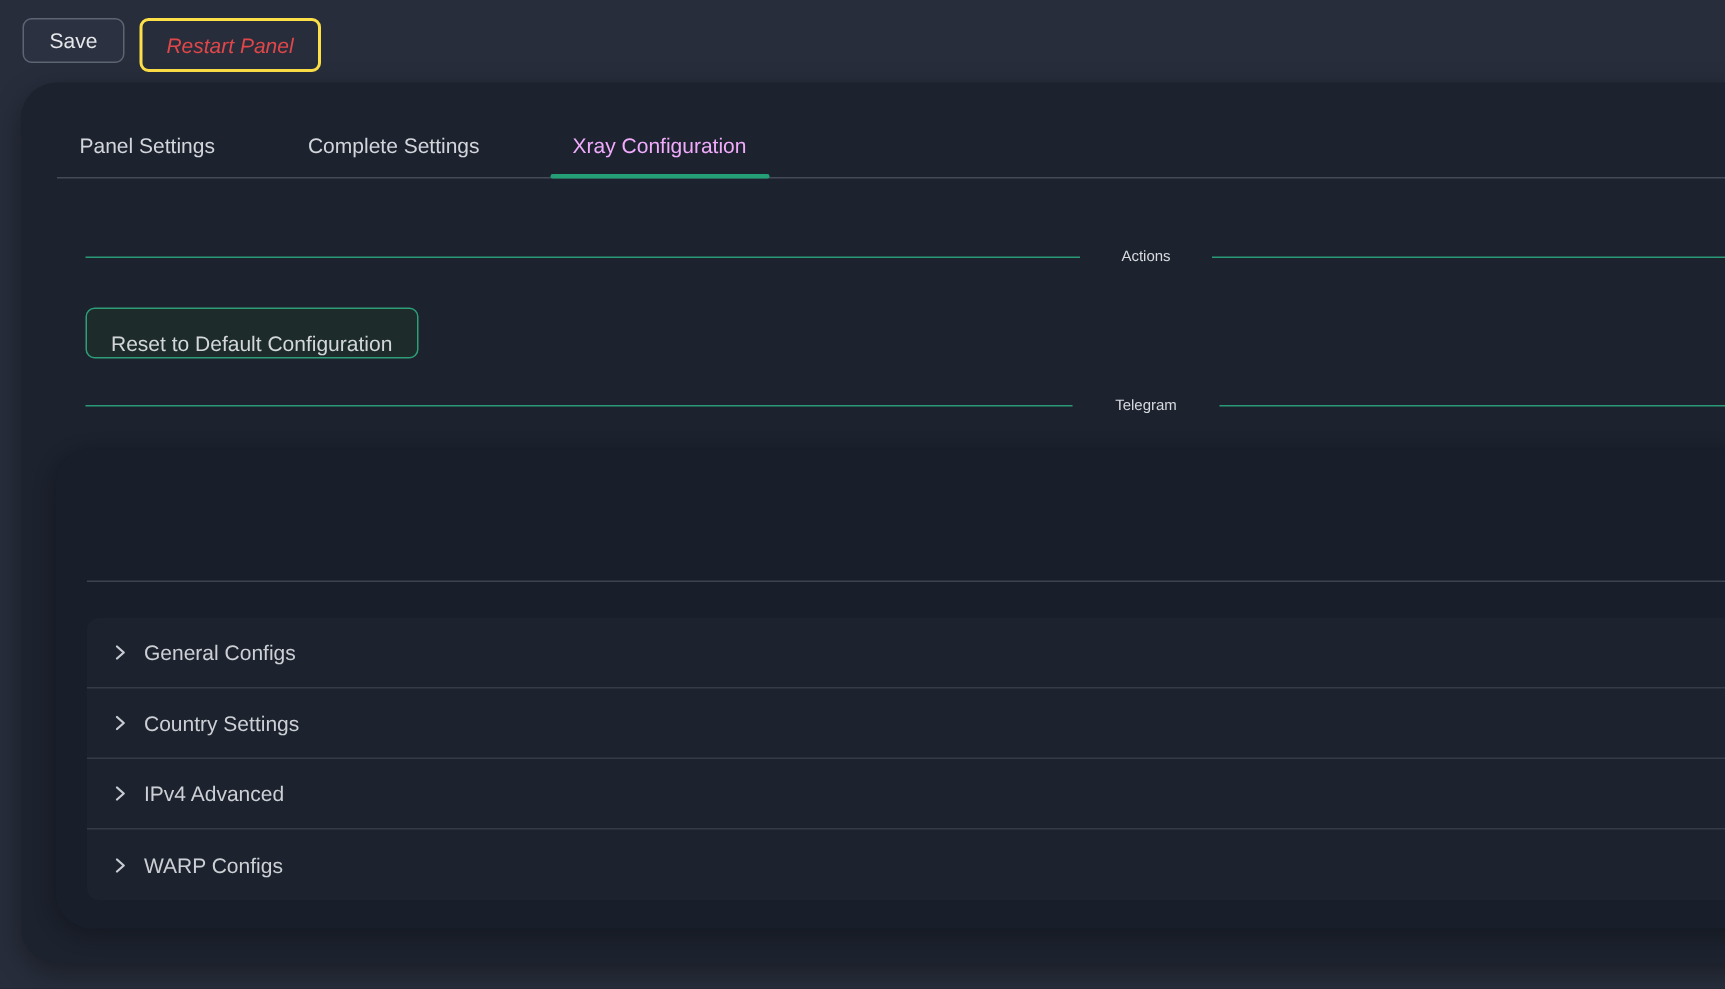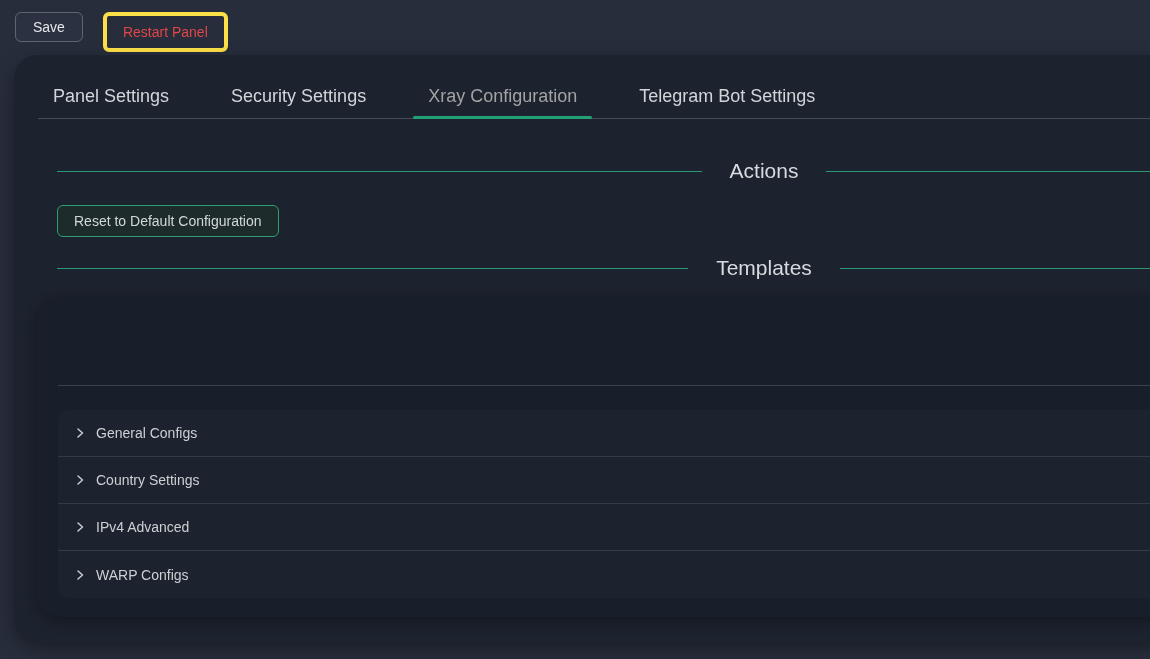--- a/index.html
+++ b/index.html
@@ -9,76 +9,77 @@
     width:1150px;height:659px;
     overflow:hidden;
     background:#272d3b;
     font-family:"Liberation Sans", sans-serif;
     -webkit-font-smoothing:antialiased;
   }
 
   
   .topbar{
     position:absolute;left:0;top:0;width:1150px;height:55px;
-    display:flex;align-items:flex-start;gap:20px;
+    display:flex;align-items:flex-start;gap:10px;
     padding:12px 0 0 15px;
   }
   .btn{
     height:30px;border-radius:6px;font-size:14px;
     font-family:"Liberation Sans", sans-serif;
     display:inline-flex;align-items:center;justify-content:center;
     cursor:pointer;line-height:1;
   }
   .btn-save{
     background:#2b3140;border:1px solid #5d6472;color:#e5e7ea;
     padding:0 17px;
   }
   .btn-restart{
-    background:transparent;border:4px solid #fde047;color:#e04749;
+    background:transparent;border:2px solid #fde047;color:#e04749;
     padding:16px 16px;
+    font-style:italic;
   }
 
   
   .main-card{
     position:absolute;left:14px;top:55px;
     width:1500px;height:587px;
     background:#1c222e;border-radius:24px;
     box-shadow:0 6px 18px rgba(0,0,0,0.35);
   }
 
   
   .tabbar{
     margin:0 24px;padding-top:20px;height:64px;
     display:flex;align-items:stretch;
     border-bottom:1px solid #444a57;
   }
   .tab{
     position:relative;display:flex;align-items:center;
     padding:0 15px;margin-right:32px;
-    font-size:18px;color:#d2d6db;cursor:pointer;white-space:nowrap;
+    font-size:14px;color:#d2d6db;cursor:pointer;white-space:nowrap;
   }
-  .tab.active{color:#a3a3a3;}
+  .tab.active{color:#f0abfc;}
   .tab.active::after{
     content:"";position:absolute;left:0;right:0;bottom:-1px;height:3px;
     background:#23a076;border-radius:2px;
   }
 
   
   .content{padding:0 43px;}
   .divider{
     display:flex;align-items:center;height:24px;
   }
   .divider-actions{margin-top:40px;}
   .divider-templates{margin-top:19px;}
   .dline{flex:1;height:1px;background:#2a9a76;}
   .dtext{
-    padding:0 28px;font-size:21px;color:#d7dade;white-space:nowrap;
+    padding:0 28px;font-size:10px;color:#d7dade;white-space:nowrap;
   }
   .btn-reset{
-    margin-top:22px;height:32px;padding:0 16px;
+    margin-top:22px;height:16px;padding:16px 16px;
     background:#1d2b2a;border:1px solid #2e9e78;color:#d3d7db;
     display:block;
   }
 
   
   .inner-card{
     margin:17px 23px 0;height:320px;
     width:1454px;
     background:#191f2a;border-radius:24px;
     box-shadow:0 4px 14px rgba(0,0,0,0.3);
@@ -115,38 +116,37 @@
 
   <div class="topbar">
     <button class="btn btn-save">Save</button>
     <button class="btn btn-restart">Restart Panel</button>
   </div>
 
   <div class="main-card">
 
     <div class="tabbar">
       <div class="tab">Panel Settings</div>
-      <div class="tab">Security Settings</div>
+      <div class="tab">Complete Settings</div>
       <div class="tab active">Xray Configuration</div>
-      <div class="tab">Telegram Bot Settings</div>
     </div>
 
     <div class="content">
 
       <div class="divider divider-actions">
         <span class="dline"></span>
         <span class="dtext">Actions</span>
         <span class="dline"></span>
       </div>
 
       <button class="btn btn-reset">Reset to Default Configuration</button>
 
       <div class="divider divider-templates">
         <span class="dline"></span>
-        <span class="dtext">Templates</span>
+        <span class="dtext">Telegram</span>
         <span class="dline"></span>
       </div>
     </div>
 
     <div class="inner-card">
 
       <div class="tabbar inner">
       </div>
 
       <div class="collapse">

